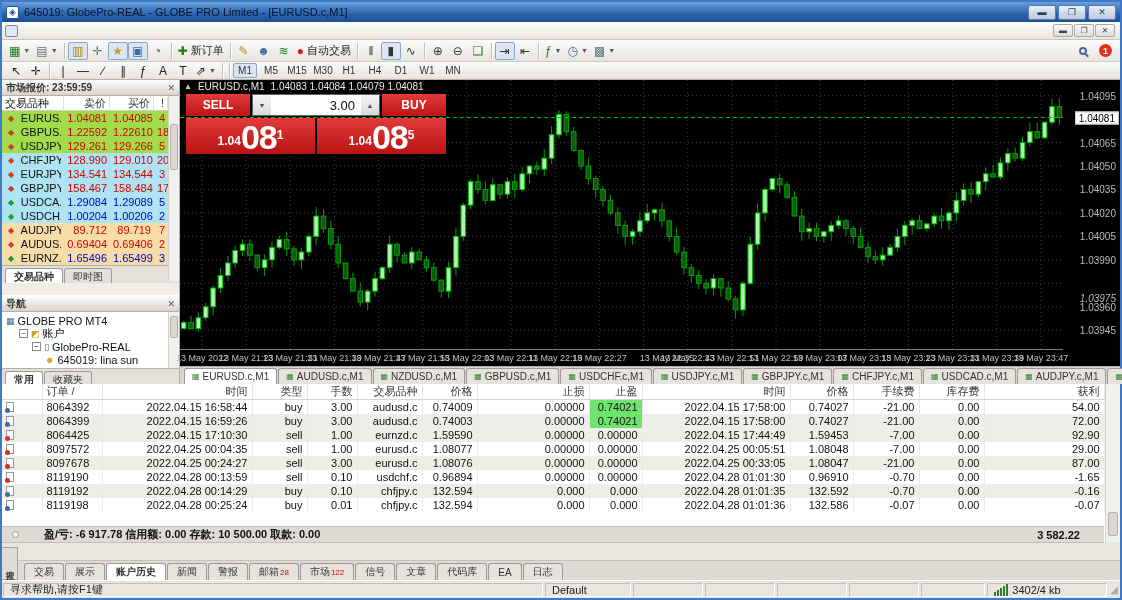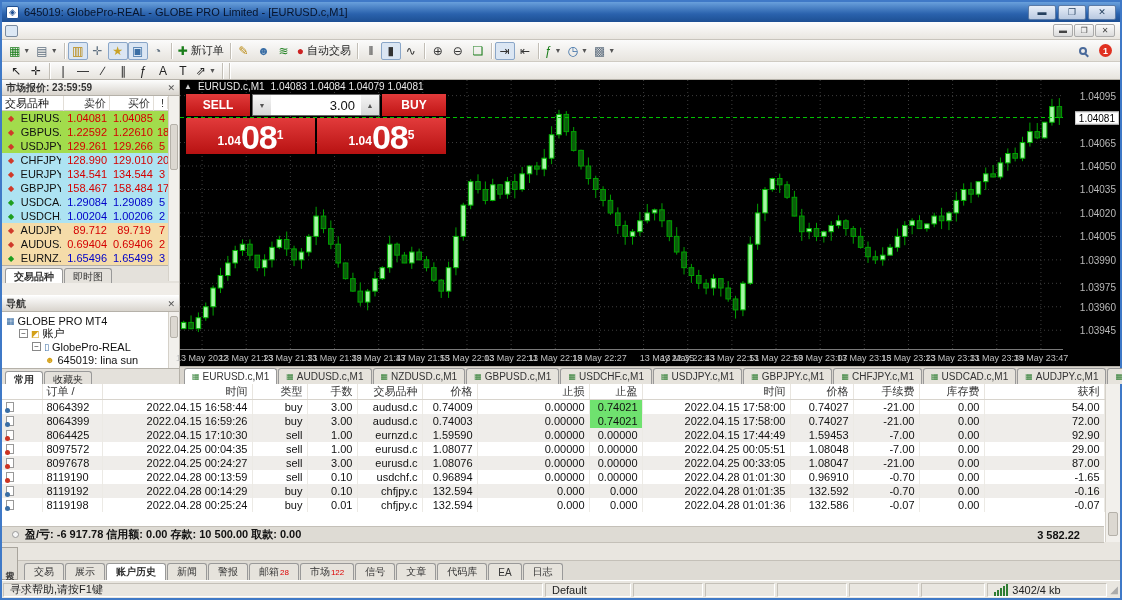--- a/index.html
+++ b/index.html
@@ -134,21 +134,21 @@
     border-right:1px solid #e8e5df; background:#fff; border-bottom:1px solid #d8d4cd; white-space:nowrap; }
   #orders th:first-child, #orders th.left { text-align:left; }
   #orders td { height:14px; padding:0 4px; text-align:right; color:#111; border-right:1px solid #eceae5; white-space:nowrap; overflow:hidden; }
   #orders tr.odd td { background:#efedea; }
   #orders td.left { text-align:left; }
   .ordericon { display:inline-block; width:8px; height:10px; background:#fff; border:1px solid #999; position:relative; vertical-align:-1px; }
   .ordericon::after { content:''; position:absolute; left:-2px; bottom:-2px; width:5px; height:5px; border-radius:50%; }
   .ordericon.buy::after { background:#3a6ea5; }
   .ordericon.sell::after { background:#cc3322; }
   #orders-summary { position:absolute; left:0; width:1102px; height:17px; background:#dedbd4;
-    border-top:1px solid #c4c0b8; border-bottom:1px solid #c4c0b8; display:flex; align-items:center; font-weight:bold; color:#111; }
+    border-top:1px solid #c4c0b8; border-bottom:1px solid #c4c0b8; display:flex; align-items:center; font-weight:bold; color:#111;gap:19px; }
   #orders-summary .dot { width:7px; height:7px; border:1px solid #999; border-radius:50%; margin:0 6px 0 10px; background:#f5f5f5; }
   #orders-summary .total { margin-left:auto; padding-right:24px; }
   #orders-scroll { position:absolute; right:0; top:0; width:15px; height:158px; background:#f2f0ec; border-left:1px solid #d5d1c9; }
   #orders-scroll .thumb { position:absolute; left:2px; bottom:6px; width:10px; height:24px; background:#dcd8d1; border:1px solid #b5b1a9; border-radius:2px; }
 
   
   #side-tab { position:absolute; left:0; top:545px; width:16px; height:33px; background:#e0ddd6;
     border:1px solid #a8a49c; border-left:none; writing-mode:vertical-rl; display:flex;
     align-items:center; justify-content:center; font-size:9px; color:#333; }
   #bottom-tabs { position:absolute; left:16px; top:558px; width:1102px; height:20px;
@@ -313,20 +313,31 @@
         <span class="tbtn">
           <span style="color: rgb(34, 34, 34);">T</span>
         </span>
         <span class="tbtn">
           <span style="color: rgb(34, 34, 34);">⇗</span>
           <span class="dd">▼</span>
         </span>
         <span class="tsep"></span>
       </span>
     <span class="tsep"></span>
+    <span id="tf-items" style="display:flex;align-items:center;gap:2px;">
+        <span class="tfbtn pressed">M1</span>
+        <span class="tfbtn">M5</span>
+        <span class="tfbtn">M15</span>
+        <span class="tfbtn">M30</span>
+        <span class="tfbtn">H1</span>
+        <span class="tfbtn">H4</span>
+        <span class="tfbtn">D1</span>
+        <span class="tfbtn">W1</span>
+        <span class="tfbtn">MN</span>
+      </span>
   </div>
 
   <div id="left">
     <div id="mw-panel">
       <div class="ptitle">
         <span>市场报价: 23:59:59</span>
         <span class="x">✕</span>
       </div>
       <div id="mw-header">
           <span class="mw-c0">交易品种</span>
@@ -784,21 +795,21 @@
       </div>
     </div>
     <div id="axis">
         <span class="ytick" style="top: 15.6395px;">1.04095</span>
         <span class="ytick" style="top: 62.5581px;">1.04065</span>
         <span class="ytick" style="top: 86.0174px;">1.04050</span>
         <span class="ytick" style="top: 109.477px;">1.04035</span>
         <span class="ytick" style="top: 132.936px;">1.04020</span>
         <span class="ytick" style="top: 156.395px;">1.04005</span>
         <span class="ytick" style="top: 179.855px;">1.03990</span>
-        <span class="ytick" style="top: 207px;">1.03975</span>
+        <span class="ytick" style="top: 218px; font-style: italic;">1.03975</span>
         <span class="ytick" style="top: 226.773px;">1.03960</span>
         <span class="ytick" style="top: 250.233px;">1.03945</span>
         <span id="cur-price" style="top: 37.5349px;">1.04081</span>
       </div>
     <div id="timeaxis">
         <span class="xtick" style="left: 22.075px;">13 May 2022</span>
         <span class="xtick" style="left: 66.225px;">13 May 21:23</span>
         <span class="xtick" style="left: 110.375px;">13 May 21:31</span>
         <span class="xtick" style="left: 154.525px;">13 May 21:39</span>
         <span class="xtick" style="left: 198.675px;">13 May 21:47</span>

